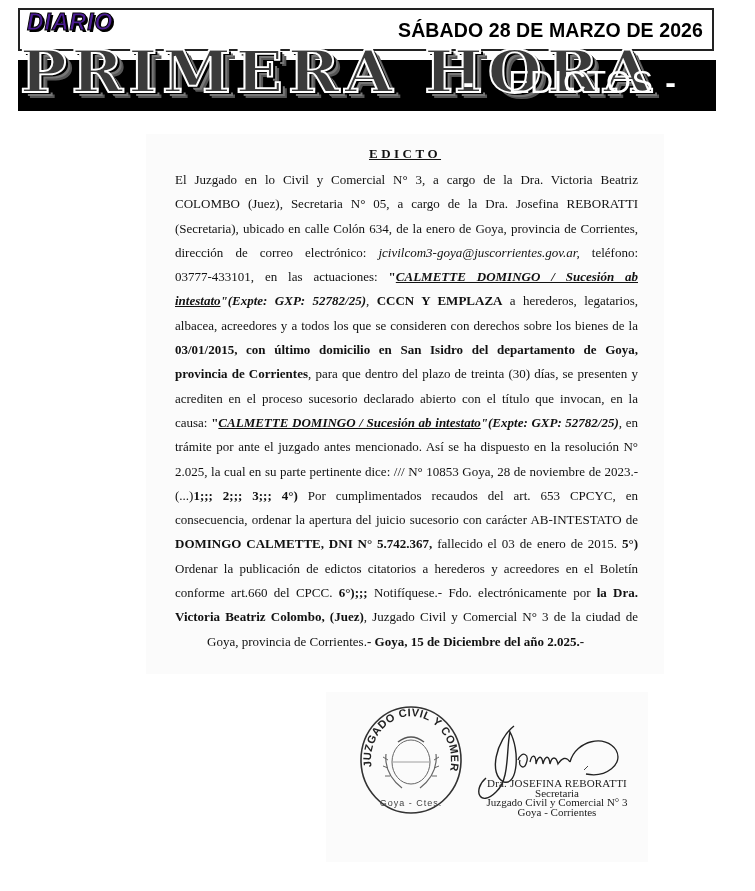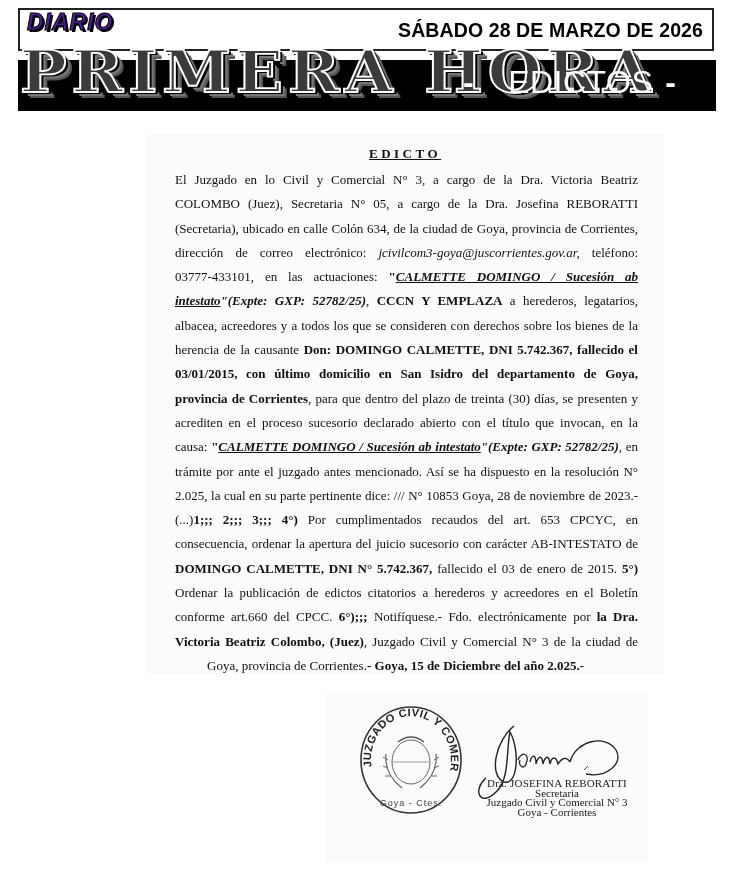--- a/index.html
+++ b/index.html
@@ -49,26 +49,25 @@
   <div class="section-label">
     <span class="dash dash-l">-</span><span>EDICTOS</span><span class="dash dash-r">-</span>
   </div>
 </div>
 
 <div class="scan">
   <div class="edict-title">EDICTO</div>
   <div class="edict-body">
     <span class="line"><span>El Juzgado en lo Civil y Comercial N° 3, a cargo de la Dra. Victoria Beatriz</span></span>
     <span class="line"><span>COLOMBO (Juez), Secretaria N° 05, a cargo  de la Dra. Josefina REBORATTI</span></span>
-    <span class="line"><span>(Secretaria), ubicado en calle Colón 634, de la ciudad de Goya, provincia de Corrientes,</span></span>
+    <span class="line"><span>(Secretaria), ubicado en calle Colón 634, de la enero de Goya, provincia de Corrientes,</span></span>
     <span class="line"><span>dirección de correo electrónico: </span><span class="i">jcivilcom3-goya@juscorrientes.gov.ar,</span><span> teléfono:</span></span>
     <span class="line"><span>03777-433101, en las actuaciones: </span><span class="b">"</span><span class="bi u">CALMETTE DOMINGO / Sucesión ab</span></span>
     <span class="line"><span class="bi u">intestato</span><span class="bi">"(Expte: GXP: 52782/25)</span><span>, </span><span class="b">CCCN Y EMPLAZA</span><span> a herederos, legatarios,</span></span>
     <span class="line"><span>albacea, acreedores y a todos los que se consideren con derechos sobre los bienes de la</span></span>
-    <span class="line"><span>herencia de la causante </span><span class="b">Don: DOMINGO CALMETTE, DNI 5.742.367, fallecido el</span></span>
     <span class="line"><span class="b">03/01/2015, con último domicilio en San Isidro del departamento de Goya,</span></span>
     <span class="line"><span class="b">provincia de Corrientes</span><span>, para que dentro del plazo de treinta (30) días, se presenten y</span></span>
     <span class="line"><span>acrediten en el proceso sucesorio declarado abierto con el título que invocan, en la</span></span>
     <span class="line"><span>causa: </span><span class="b">"</span><span class="bi u">CALMETTE DOMINGO / Sucesión ab intestato</span><span class="bi">"(Expte: GXP: 52782/25)</span><span>, en</span></span>
     <span class="line"><span>trámite por ante el juzgado antes mencionado. Así se ha dispuesto en la resolución N°</span></span>
     <span class="line"><span>2.025, la cual en su parte pertinente dice: /// N° 10853 Goya, 28 de noviembre de 2023.-</span></span>
     <span class="line"><span>(...)</span><span class="b">1;;;  2;;;  3;;;  4°)</span><span> Por cumplimentados recaudos del art. 653 CPCYC, en</span></span>
     <span class="line"><span>consecuencia, ordenar la apertura del juicio sucesorio con carácter AB-INTESTATO de</span></span>
     <span class="line"><span class="b">DOMINGO CALMETTE, DNI N° 5.742.367,</span><span> fallecido el 03 de enero de 2015. </span><span class="b">5°)</span></span>
     <span class="line"><span>Ordenar la publicación de edictos citatorios a herederos y acreedores en el Boletín</span></span>

